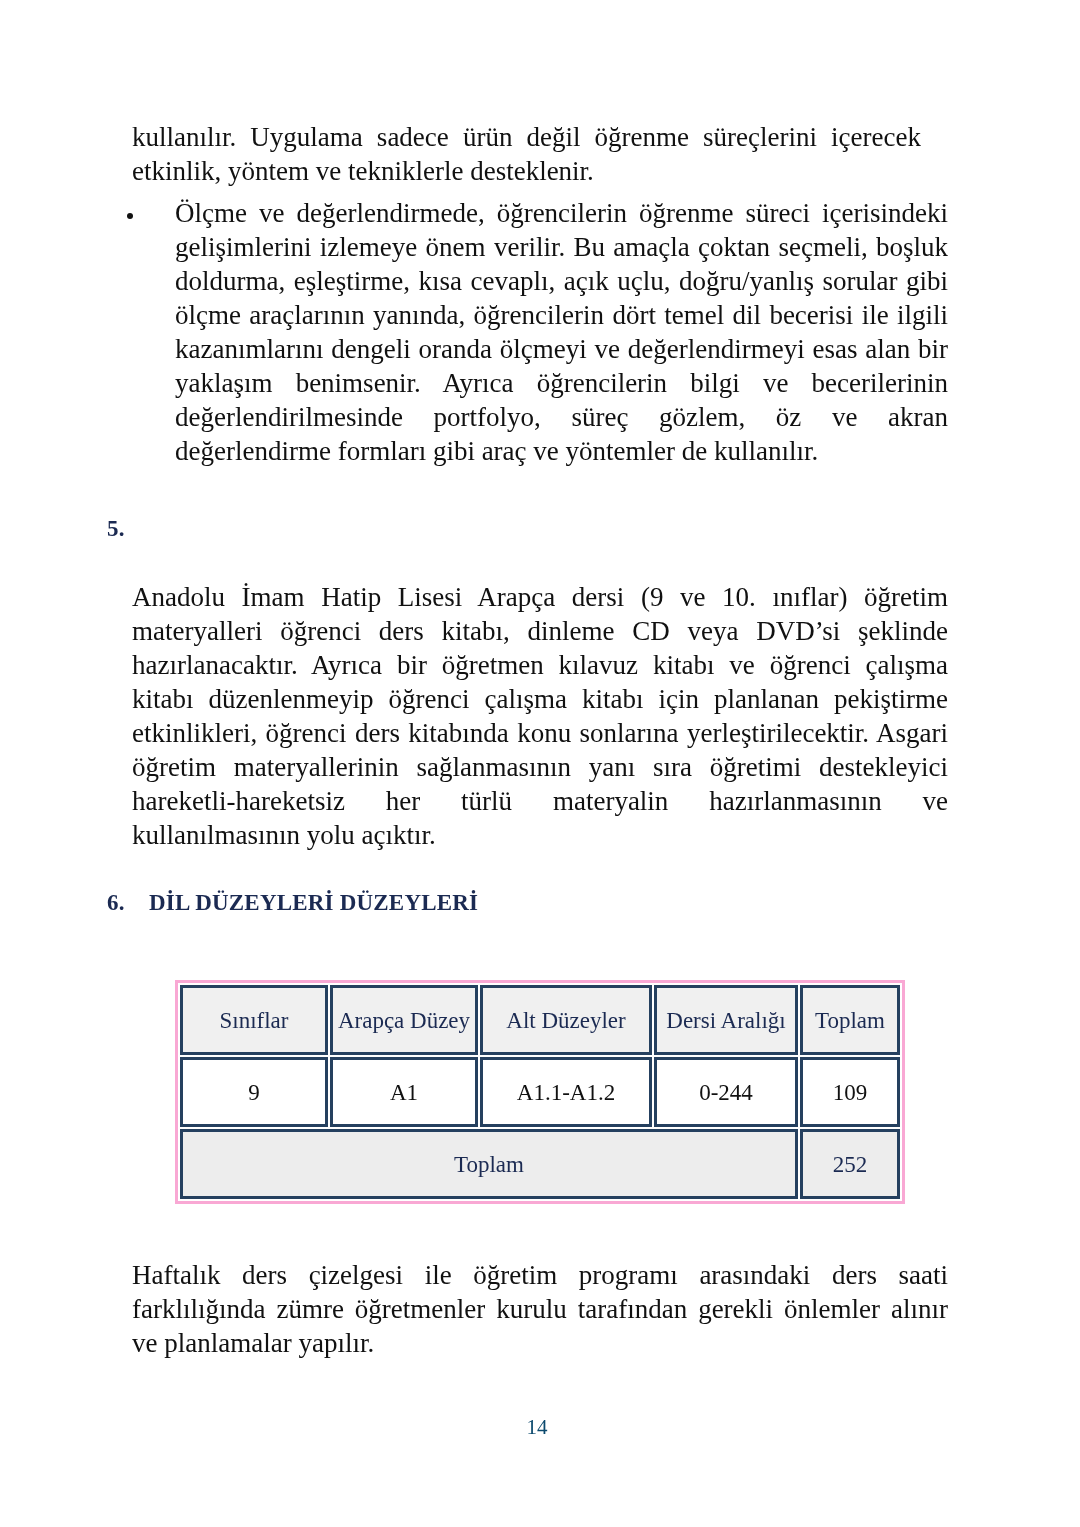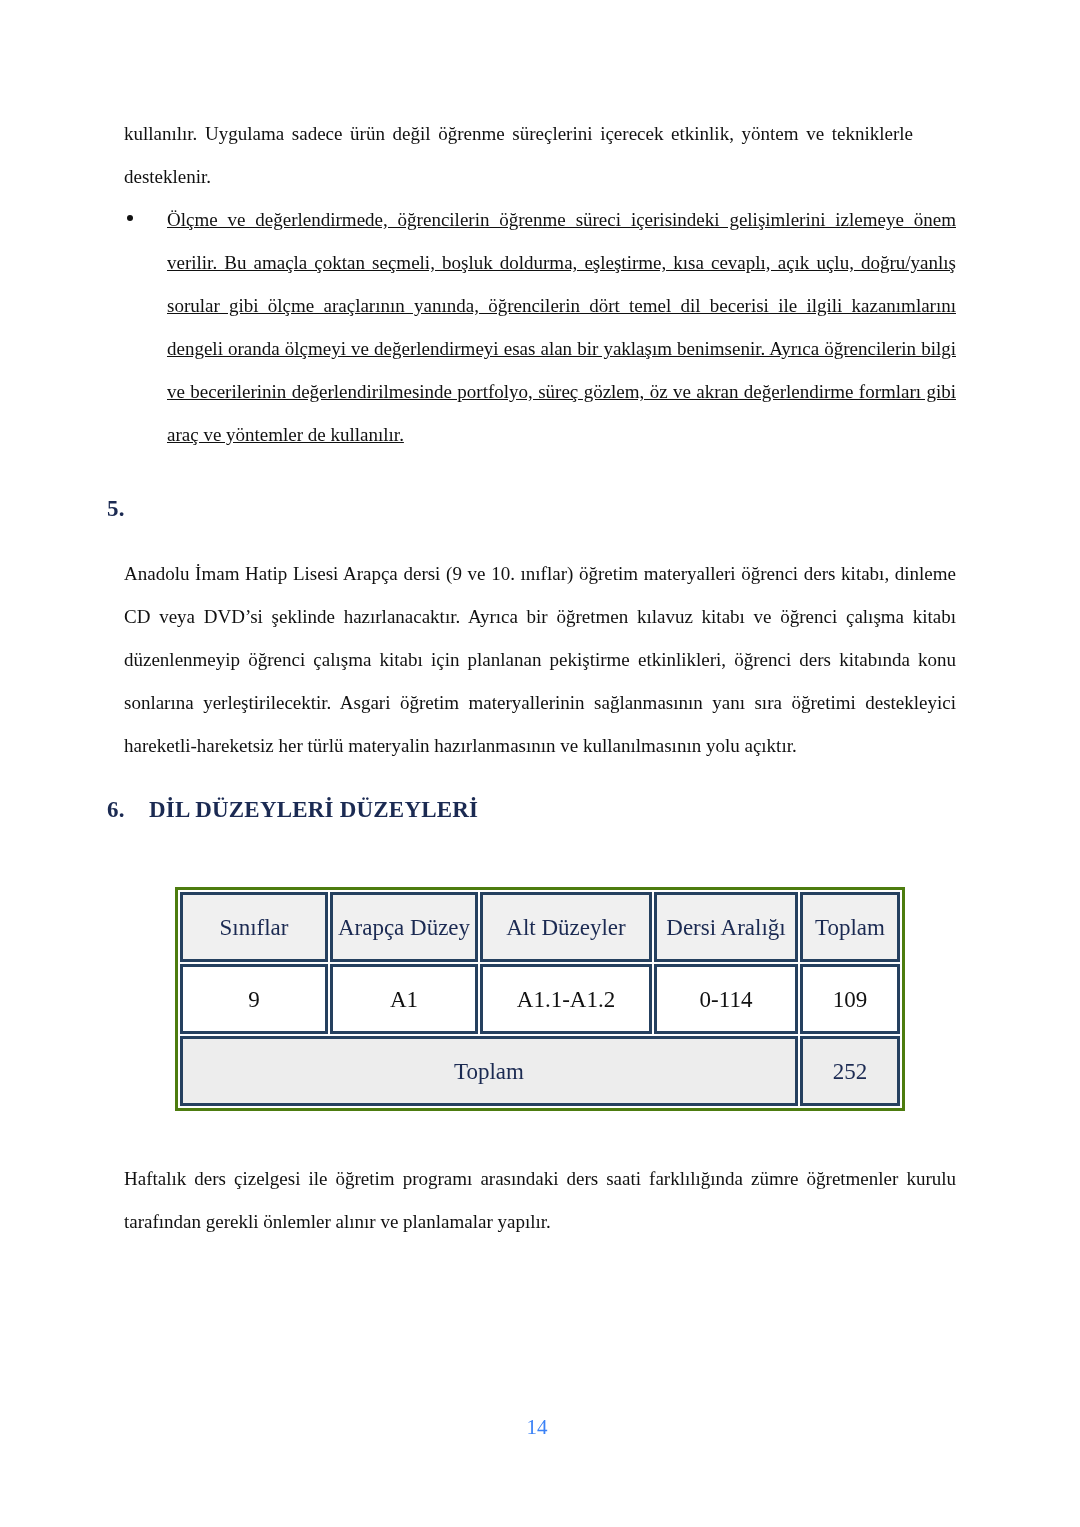--- a/index.html
+++ b/index.html
@@ -20,37 +20,36 @@
     inset: 0;
     background: #ffffff;
   }
   .content {
     position: absolute;
     left: 124px;
     top: 112px;
     width: 832px;
   }
   p.body-par {
-    margin: 0;
-    font-size: 19px;
-    line-height: 43px;
+    margin: 8px;
+    font-size: 27px;
+    line-height: 34px;
     text-align: justify;
     text-justify: inter-word;
     hyphens: none;
   }
   .cont-par {
     margin-left: 43px;
     width: 789px;
   }
   .bullet-item {
     position: relative;
     margin-top: 0px;
     padding-left: 43px;
     width: 789px;
-    text-decoration: underline;
   }
   .bullet-dot {
     position: absolute;
     left: 3px;
     top: 17px;
     width: 6px;
     height: 6px;
     background: #111111;
     border-radius: 50%;
   }
@@ -72,21 +71,21 @@
   .sp-30 { height: 30px; }
   .sp-34 { height: 34px; }
   .sp-40 { height: 40px; }
   .sp-46 { height: 46px; }
 
   table.levels {
     border-collapse: separate;
     border-spacing: 2px;
     margin: 0 auto;
     width: 712px;
-    border: 3px solid #4d7c0f;
+    border: 3px solid #f9a8d4;
     background: #ffffff;
     table-layout: fixed;
   }
   table.levels td {
     border: 3px solid #25405f;
     text-align: center;
     vertical-align: middle;
     font-size: 23px;
     line-height: 27px;
     padding: 6px 4px;
@@ -113,21 +112,21 @@
   .col4 { width: 144px; }
   .col5 { width: 100px; }
 
   .page-number {
     position: absolute;
     left: 0;
     right: 6px;
     top: 1415px;
     text-align: center;
     font-size: 21px;
-    color: #3b82f6;
+    color: #0c4a6e;
   }
 </style>
 </head>
 <body>
 
 <div class="page">
 
   <div class="content">
 
     <p class="body-par cont-par">kullanılır. Uygulama sadece ürün değil öğrenme süreçlerini içerecek etkinlik, yöntem ve tekniklerle desteklenir.</p>
@@ -172,21 +171,21 @@
           <td class="head">Sınıflar</td>
           <td class="head">Arapça Düzey</td>
           <td class="head">Alt Düzeyler</td>
           <td class="head">Dersi Aralığı</td>
           <td class="head">Toplam</td>
         </tr>
         <tr>
           <td class="data">9</td>
           <td class="data">A1</td>
           <td class="data">A1.1-A1.2</td>
-          <td class="data">0-114</td>
+          <td class="data">0-244</td>
           <td class="data">109</td>
         </tr>
         <tr>
           <td class="total-label" colspan="4">Toplam</td>
           <td class="total-value">252</td>
         </tr>
       </tbody>
     </table>
 
     <div class="sp-46"></div>

